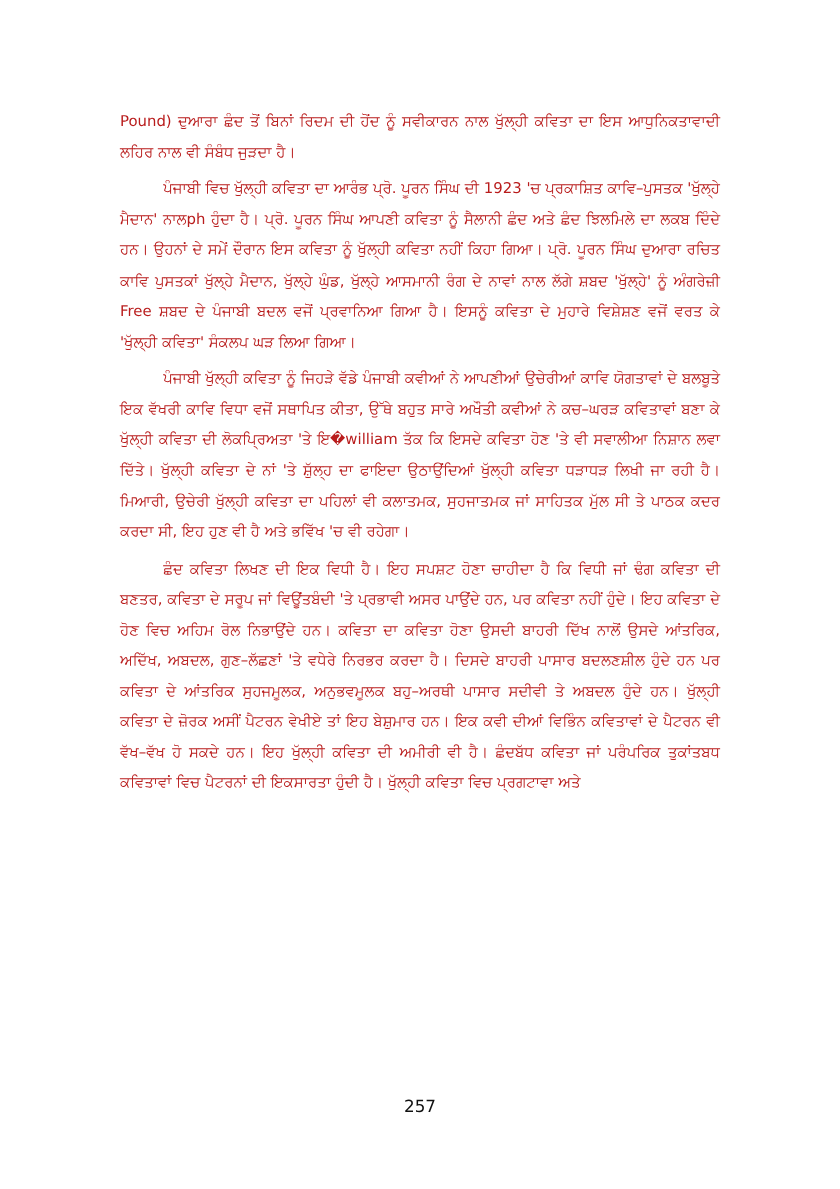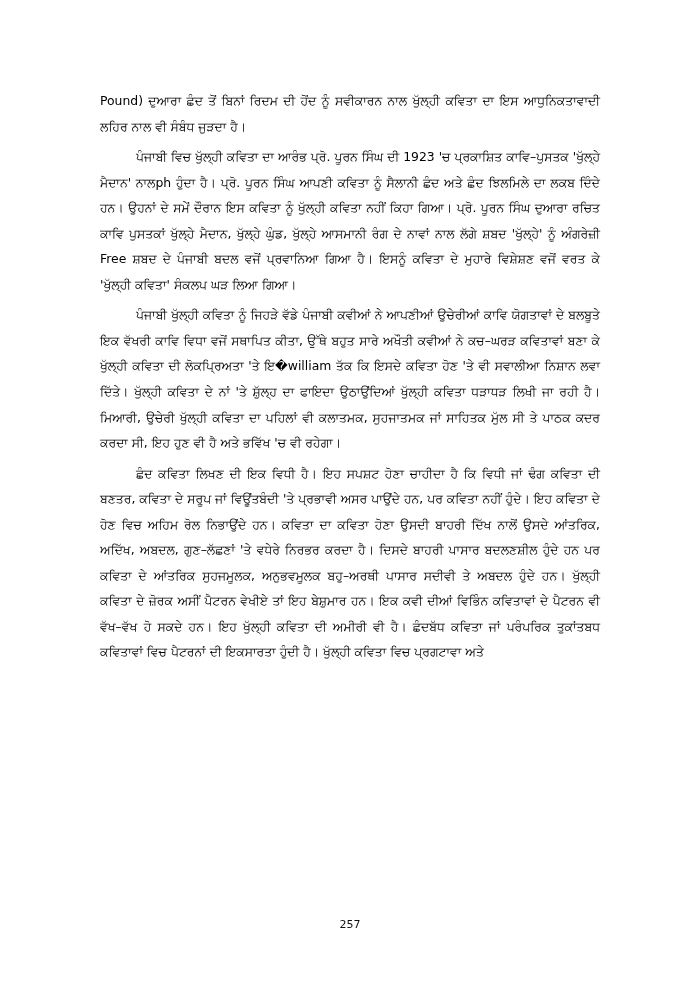--- a/index.html
+++ b/index.html
@@ -19,36 +19,36 @@
     width: 700px;
     height: 991px;
     box-sizing: border-box;
     padding: 88px 100px 0 100px;
   }
   .body-text {
     font-size: 12.4px;
     line-height: 2.06;
     text-align: justify;
     text-justify: inter-word;
-    color: #000000;
+    color: #b91c1c;
   }
   .para {
     margin: 0 0 5px 0;
     text-indent: 0;
   }
   .para.indent {
     text-indent: 36px;
   }
   .page-number {
     position: absolute;
     left: 0;
     right: 0;
     bottom: 60px;
     text-align: center;
-    font-size: 11px;
+    font-size: 14px;
     color: #111;
   }
 </style>
 </head>
 <body>
 
 <div class="page">
   <div class="body-text">
     <p class="para">Pound) ਦੁਆਰਾ ਛੰਦ ਤੋਂ ਬਿਨਾਂ ਰਿਦਮ ਦੀ ਹੋਂਦ ਨੂੰ ਸਵੀਕਾਰਨ ਨਾਲ ਖੁੱਲ੍ਹੀ ਕਵਿਤਾ ਦਾ ਇਸ ਆਧੁਨਿਕਤਾਵਾਦੀ ਲਹਿਰ ਨਾਲ ਵੀ ਸੰਬੰਧ ਜੁੜਦਾ ਹੈ।</p>
     <p class="para indent">ਪੰਜਾਬੀ ਵਿਚ ਖੁੱਲ੍ਹੀ ਕਵਿਤਾ ਦਾ ਆਰੰਭ ਪ੍ਰੋ. ਪੂਰਨ ਸਿੰਘ ਦੀ 1923 'ਚ ਪ੍ਰਕਾਸ਼ਿਤ ਕਾਵਿ–ਪੁਸਤਕ 'ਖੁੱਲ੍ਹੇ ਮੈਦਾਨ' ਨਾਲph ਹੁੰਦਾ ਹੈ। ਪ੍ਰੋ. ਪੂਰਨ ਸਿੰਘ ਆਪਣੀ ਕਵਿਤਾ ਨੂੰ ਸੈਲਾਨੀ ਛੰਦ ਅਤੇ ਛੰਦ ਝਿਲਮਿਲੇ ਦਾ ਲਕਬ ਦਿੰਦੇ ਹਨ। ਉਹਨਾਂ ਦੇ ਸਮੇਂ ਦੌਰਾਨ ਇਸ ਕਵਿਤਾ ਨੂੰ ਖੁੱਲ੍ਹੀ ਕਵਿਤਾ ਨਹੀਂ ਕਿਹਾ ਗਿਆ। ਪ੍ਰੋ. ਪੂਰਨ ਸਿੰਘ ਦੁਆਰਾ ਰਚਿਤ ਕਾਵਿ ਪੁਸਤਕਾਂ ਖੁੱਲ੍ਹੇ ਮੈਦਾਨ, ਖੁੱਲ੍ਹੇ ਘੁੰਡ, ਖੁੱਲ੍ਹੇ ਆਸਮਾਨੀ ਰੰਗ ਦੇ ਨਾਵਾਂ ਨਾਲ ਲੱਗੇ ਸ਼ਬਦ 'ਖੁੱਲ੍ਹੇ' ਨੂੰ ਅੰਗਰੇਜ਼ੀ Free ਸ਼ਬਦ ਦੇ ਪੰਜਾਬੀ ਬਦਲ ਵਜੋਂ ਪ੍ਰਵਾਨਿਆ ਗਿਆ ਹੈ। ਇਸਨੂੰ ਕਵਿਤਾ ਦੇ ਮੁਹਾਰੇ ਵਿਸ਼ੇਸ਼ਣ ਵਜੋਂ ਵਰਤ ਕੇ 'ਖੁੱਲ੍ਹੀ ਕਵਿਤਾ' ਸੰਕਲਪ ਘੜ ਲਿਆ ਗਿਆ।</p>

